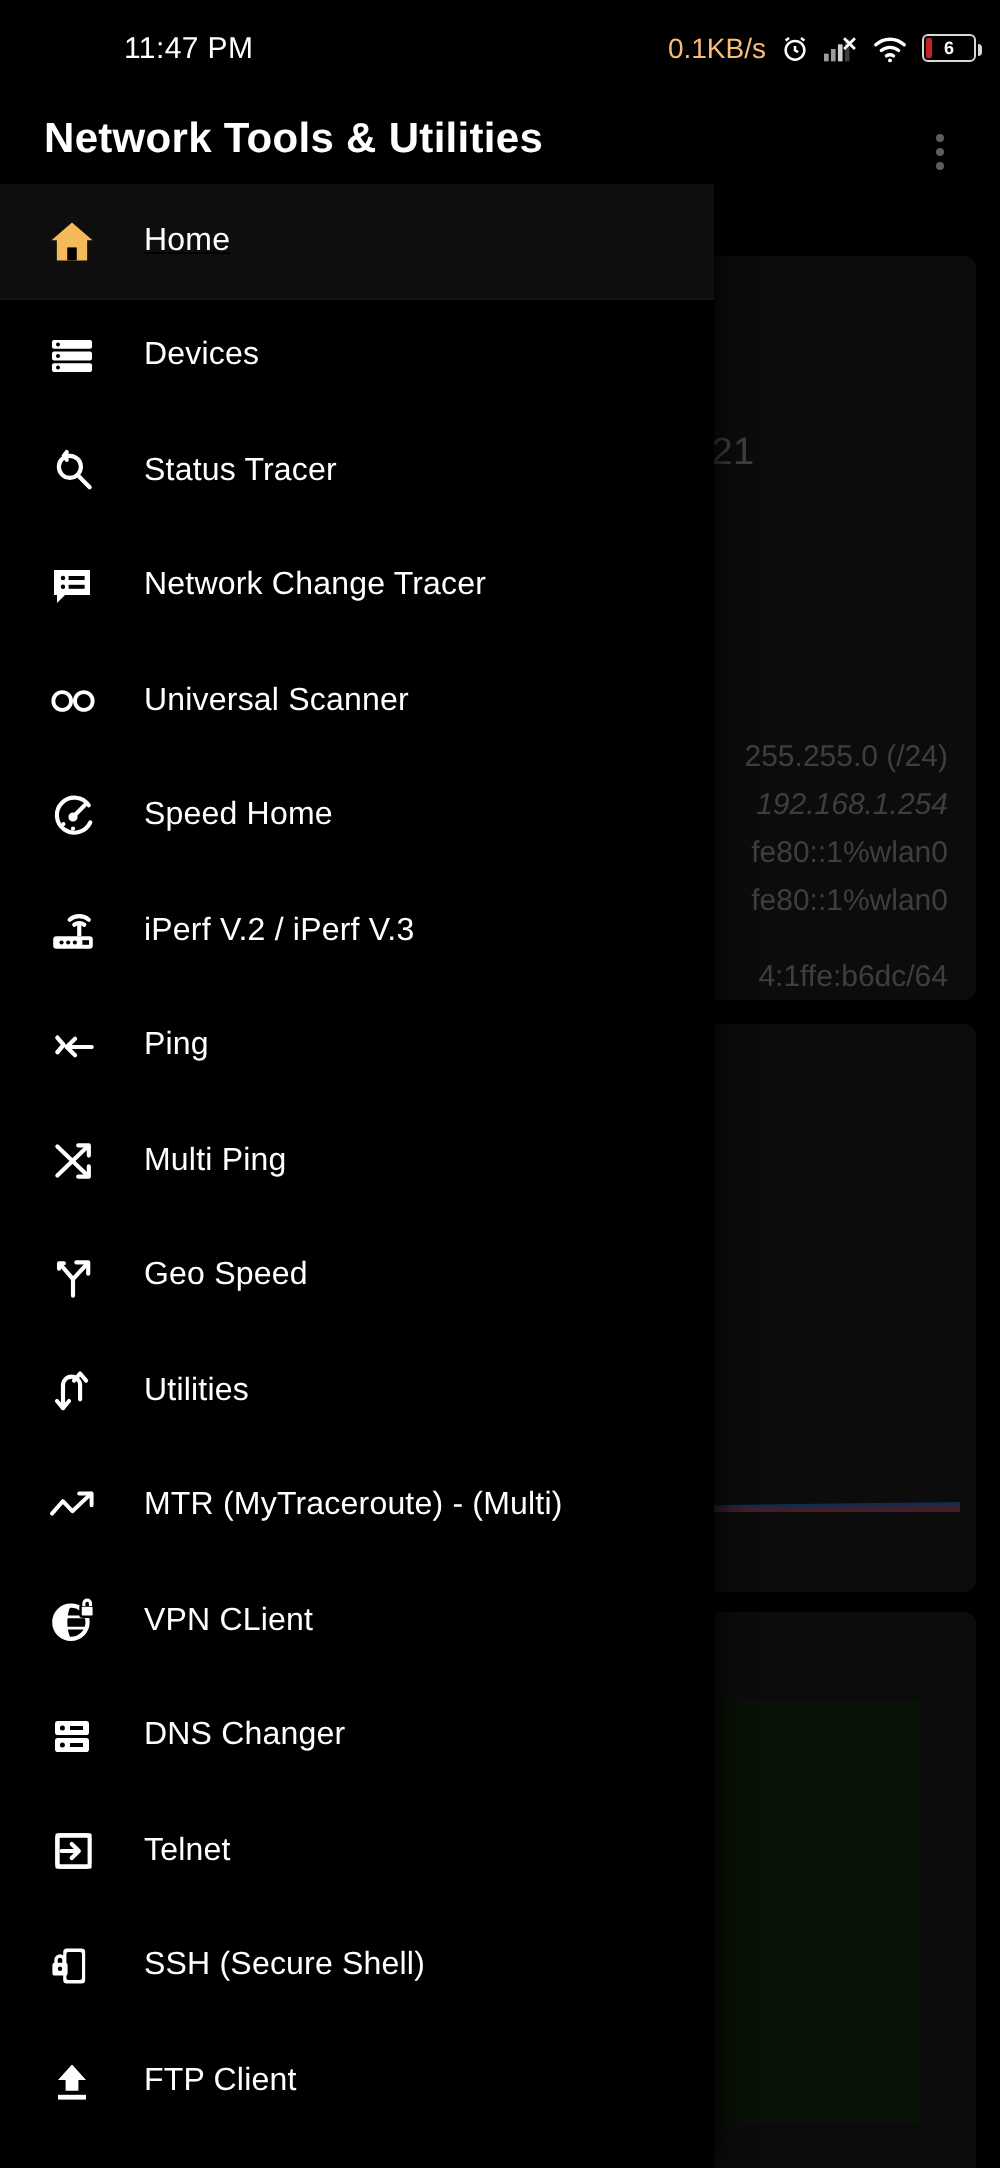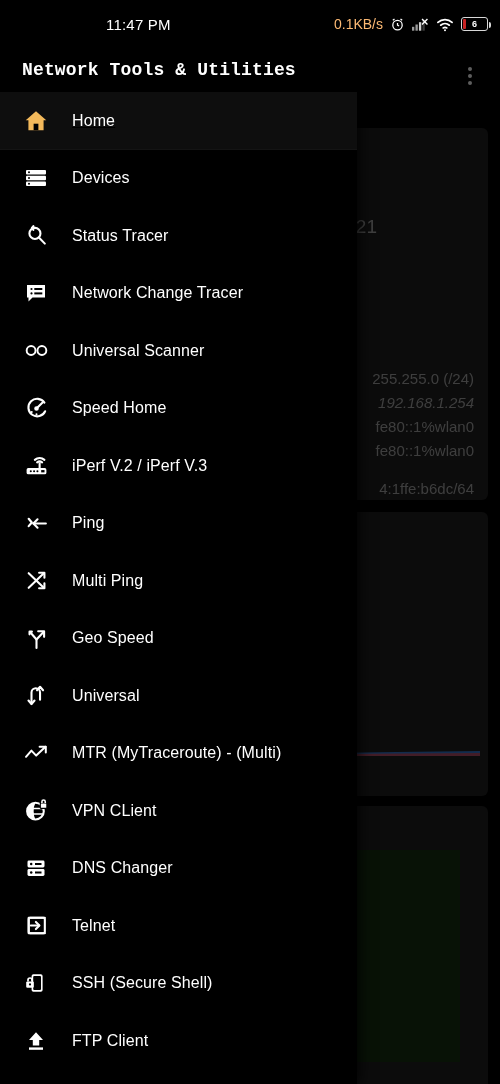--- a/index.html
+++ b/index.html
@@ -186,21 +186,20 @@
   
   #status-bar {
     position: absolute;
     top: 0; left: 0; right: 0;
     height: 48px;
     display: flex;
     align-items: center;
     z-index: 40;
     background: transparent;
     padding: 0 14px 0 0;
-    margin-left: 44px;
   }
   #status-time {
     position: absolute;
     left: 62px;
     font-size: 15px;
     color: #ffffff;
     font-weight: normal;
     letter-spacing: .2px;
   }
   #status-right {
@@ -264,25 +263,24 @@
 
   #drawer-header {
     position: absolute;
     top: 48px; left: 0; right: 0;
     height: 44px;
     display: flex;
     align-items: center;
     padding-left: 22px;
   }
   #drawer-title {
-    font-size: 18px;
+    font-size: 21px;
     font-weight: bold;
     color: #ffffff;
     letter-spacing: .15px;
-    font-family: Liberation Mono, monospace;
   }
 
   #drawer-list {
     position: absolute;
     top: 92px; left: 0; right: 0; bottom: 0;
     overflow: hidden;
   }
 
   .nav-item {
     position: relative;
@@ -488,21 +486,21 @@
           <span class="nav-label">Geo Speed</span>
         </div>
         <div class="nav-item">
           <span class="nav-icon">
             <svg width="25" height="25" viewBox="0 0 24 24" stroke="currentColor" fill="none" stroke-width="2" stroke-linecap="round" stroke-linejoin="round">
               <path d="M7.2 20 L7.2 9.2 A4 4 0 0 1 15.4 9.2 L15.4 16"></path>
               <path d="M4.3 16.8 L7.2 20.2 L10.1 16.8"></path>
               <path d="M12.5 7 L15.4 3.6 L18.3 7"></path>
             </svg>
           </span>
-          <span class="nav-label">Universal</span>
+          <span class="nav-label">Utilities</span>
         </div>
         <div class="nav-item">
           <span class="nav-icon">
             <svg width="26" height="26" viewBox="0 0 26 24" stroke="currentColor" fill="none" stroke-width="2" stroke-linecap="round" stroke-linejoin="round">
               <path d="M3 15.8 L8.4 9.6 L13.2 14.6 L22.5 5.8"></path>
               <path d="M16.6 5.8 L22.8 5.8 L22.8 11.6"></path>
             </svg>
           </span>
           <span class="nav-label">MTR (MyTraceroute) - (Multi)</span>
         </div>

